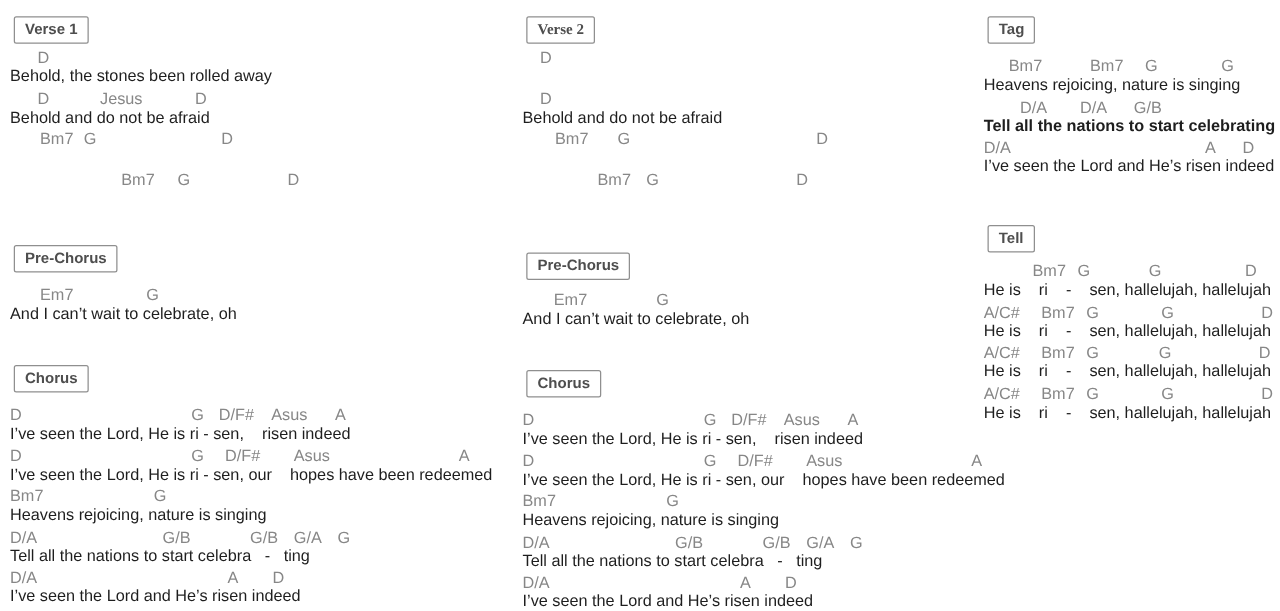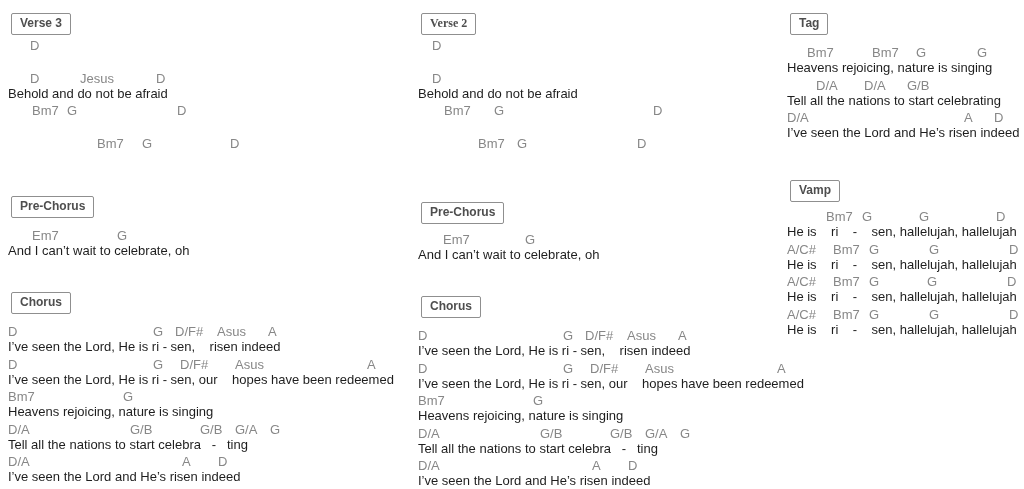--- a/index.html
+++ b/index.html
@@ -34,24 +34,25 @@
     position: absolute;
     font-size: 13px; line-height: 15px;
     color: #1e1e1e;
     white-space: pre;
   }
 </style>
 </head>
 <body>
 
 <div id="sheet">
-    <div class="section-label" style="left: 11px; top: 13px;">Verse 3</div>
+    <div class="section-label" style="left: 11px; top: 13px;">Verse 1</div>
     <div class="chord-line" style="left: 8px; top: 39px;">
       <span class="chord" style="left: 22px;">D</span>
     </div>
+    <div class="lyric-line" style="left: 8px; top: 53px;">Behold, the stones been rolled away</div>
     <div class="chord-line" style="left: 8px; top: 72px;">
       <span class="chord" style="left: 22px;">D</span>
       <span class="chord" style="left: 72px;">Jesus</span>
       <span class="chord" style="left: 148px;">D</span>
     </div>
     <div class="lyric-line" style="left: 8px; top: 86px;">Behold and do not be afraid</div>
     <div class="chord-line" style="left: 8px; top: 104px;">
       <span class="chord" style="left: 24px;">Bm7</span>
       <span class="chord" style="left: 59px;">G</span>
       <span class="chord" style="left: 169px;">D</span>
@@ -169,28 +170,28 @@
       <span class="chord" style="left: 85px;">Bm7</span>
       <span class="chord" style="left: 129px;">G</span>
       <span class="chord" style="left: 190px;">G</span>
     </div>
     <div class="lyric-line" style="left: 787px; top: 60px;">Heavens rejoicing, nature is singing</div>
     <div class="chord-line" style="left: 787px; top: 79px;">
       <span class="chord" style="left: 29px;">D/A</span>
       <span class="chord" style="left: 77px;">D/A</span>
       <span class="chord" style="left: 120px;">G/B</span>
     </div>
-    <div class="lyric-line" style="left: 787px; top: 93px;">Tell all the nations to start celebrating</div>
+    <div class="lyric-line" style="left: 787px; top: 93px; font-weight: bold;">Tell all the nations to start celebrating</div>
     <div class="chord-line" style="left: 787px; top: 111px;">
       <span class="chord" style="left: 0px;">D/A</span>
       <span class="chord" style="left: 177px;">A</span>
       <span class="chord" style="left: 207px;">D</span>
     </div>
     <div class="lyric-line" style="left: 787px; top: 125px;">I’ve seen the Lord and He’s risen indeed</div>
-    <div class="section-label" style="left: 790px; top: 180px;">Vamp</div>
+    <div class="section-label" style="left: 790px; top: 180px;">Tell</div>
     <div class="chord-line" style="left: 787px; top: 210px;">
       <span class="chord" style="left: 39px;">Bm7</span>
       <span class="chord" style="left: 75px;">G</span>
       <span class="chord" style="left: 132px;">G</span>
       <span class="chord" style="left: 209px;">D</span>
     </div>
     <div class="lyric-line" style="left: 787px; top: 224px;">He is    ri    -    sen, hallelujah, hallelujah</div>
     <div class="chord-line" style="left: 787px; top: 243px;">
       <span class="chord" style="left: 0px;">A/C#</span>
       <span class="chord" style="left: 46px;">Bm7</span>

